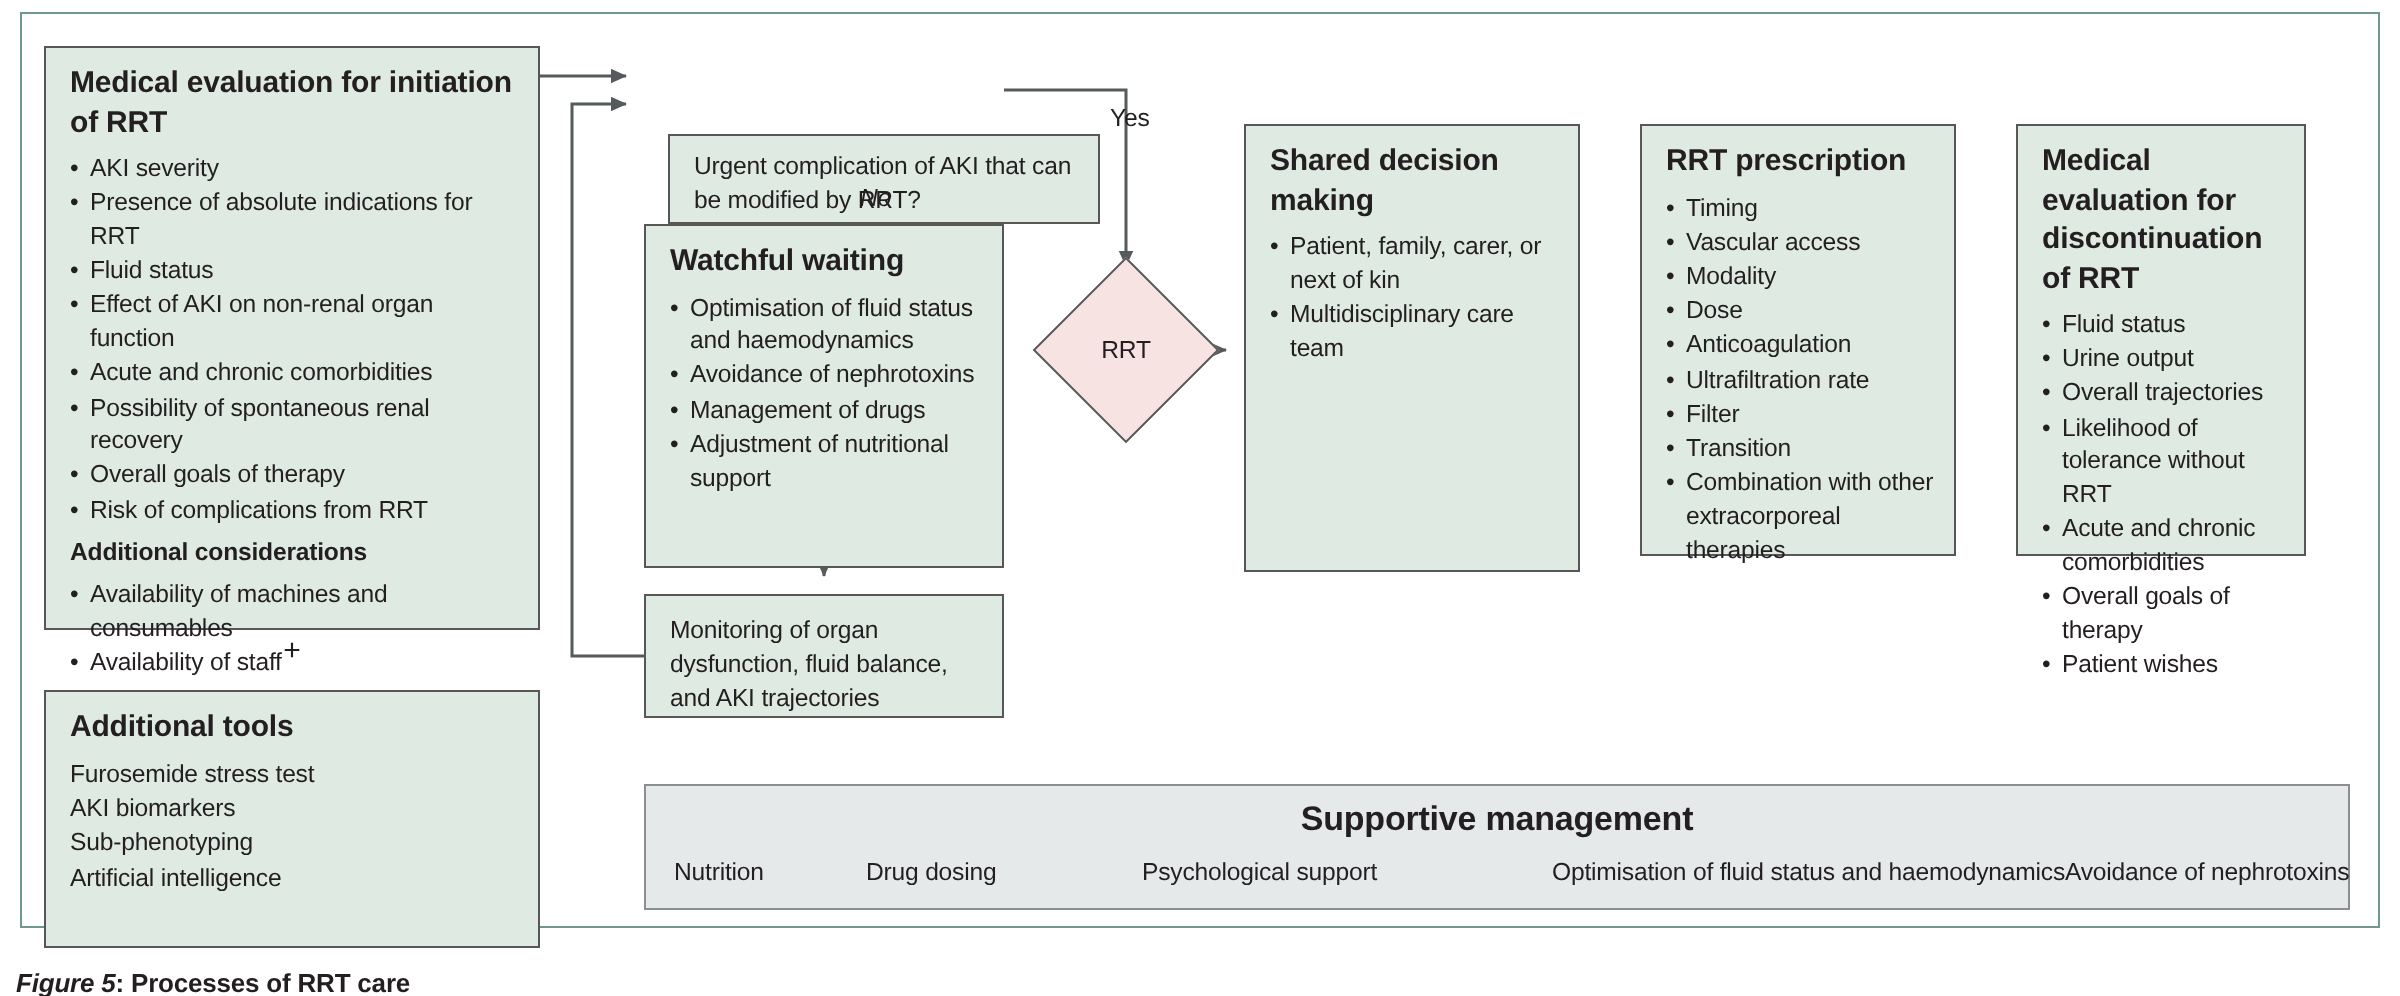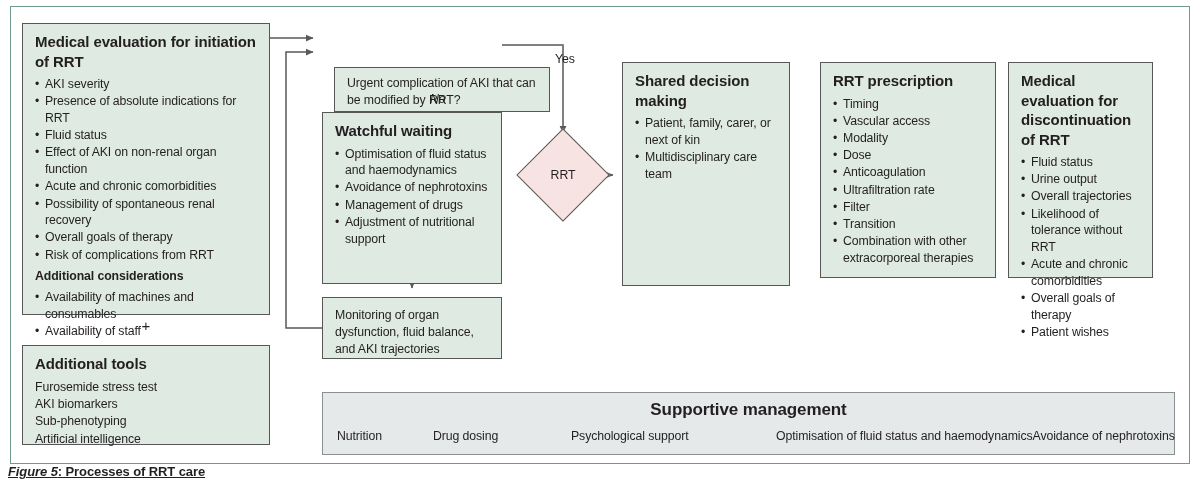--- a/index.html
+++ b/index.html
@@ -75,26 +75,26 @@
     font-weight: bold;
     font-size: 12.3px;
     line-height: 1.3;
     margin-top: 6px;
     margin-bottom: 4px;
     letter-spacing: -0.1px;
   }
 
   
   #box-initiation { left: 22px;  top: 23px;  width: 248px; height: 292px; }
-  #box-tools      { left: 22px;  top: 345px; width: 248px; height: 100px; }
+  #box-tools      { left: 22px;  top: 345px; width: 248px; height: 129px; }
   #box-urgent     { left: 334px; top: 23px;  width: 216px; height: 45px;  padding-top: 7px; margin-top: 44px; }
   #box-watchful   { left: 322px; top: 112px;  width: 180px; height: 172px; }
   #box-monitoring { left: 322px; top: 297px; width: 180px; height: 62px;  padding-top: 9px; }
   #box-shared     { left: 622px; top: 62px;  width: 168px; height: 224px; }
-  #box-prescription { left: 820px; top: 62px; width: 176px; height: 216px; }
+  #box-prescription { left: 820px; top: 62px; width: 158px; height: 216px; }
   #box-discontinuation { left: 1008px; top: 62px; width: 145px; height: 216px; }
   #box-supportive { left: 322px; top: 392px; width: 853px; height: 63px; padding: 0; }
 
   .plus-sign {
     position: absolute;
     left: 22px; top: 318px;
     width: 248px;
     text-align: center;
     font-size: 15px;
     line-height: 1;
@@ -153,24 +153,23 @@
 
   svg.edges {
     position: absolute;
     left: 0; top: 0;
     width: 1200px; height: 498px;
     pointer-events: none;
   }
 
   #caption {
     position: absolute;
-    left: 8px; top: 464px;
+    left: 8px; top: 484px;
     font-size: 13px;
     letter-spacing: -0.1px;
-    text-decoration: underline;
   }
   #caption .cap-em { font-style: italic; font-weight: bold; }
   #caption .cap-rest { font-weight: bold; }
 </style>
 </head>
 <body>
 
 <div id="figure-root">
 
   <div class="fig-frame"></div>

